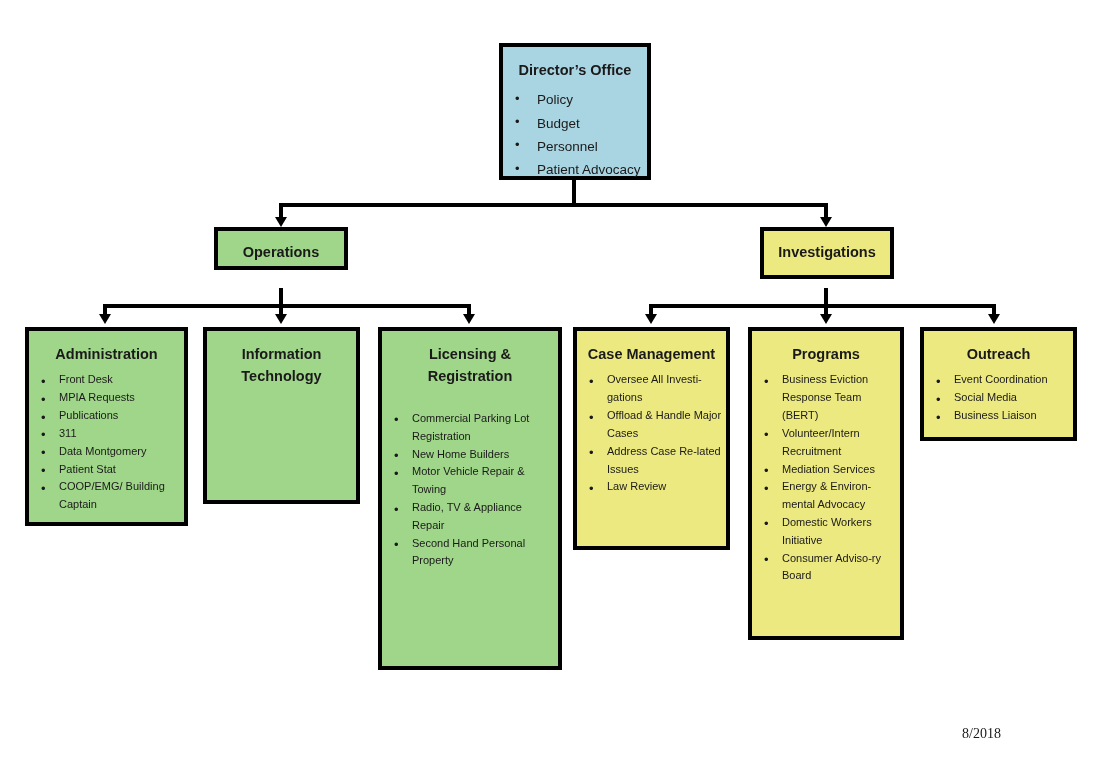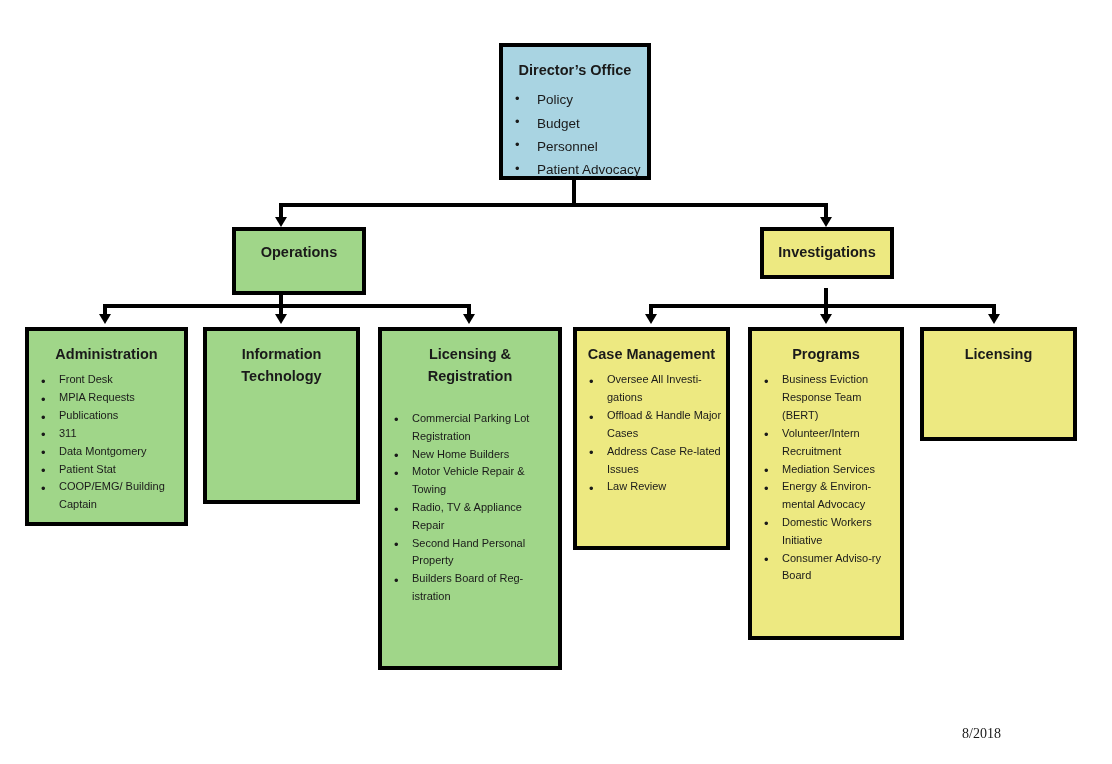--- a/index.html
+++ b/index.html
@@ -144,21 +144,21 @@
   <div class="node blue root" style="left:499px; top:43px; width:152px; height:137px;">
     <div class="node-title">Director’s Office</div>
     <ul class="node-list">
       <li>Policy</li>
       <li>Budget</li>
       <li>Personnel</li>
       <li>Patient Advocacy</li>
     </ul>
   </div>
 
-  <div class="node green branch" style="left:232px; top:227px; width:134px; height:68px;">
+  <div class="node green branch" style="left:214px; top:227px; width:134px; height:43px;">
     <div class="node-title">Operations</div>
   </div>
 
   <div class="node yellow branch" style="left:760px; top:227px; width:134px; height:52px;">
     <div class="node-title">Investigations</div>
   </div>
 
   <div class="node green leaf tight" style="left:25px; top:327px; width:163px; height:199px;">
     <div class="node-title">Administration</div>
     <ul class="node-list">
@@ -183,21 +183,20 @@
     <div class="node-title">
       <span>Licensing &amp;</span><br>
       <span>Registration</span>
     </div>
     <ul class="node-list" style="margin-top:22px;">
       <li>Commercial Parking Lot Registration</li>
       <li>New Home Builders</li>
       <li>Motor Vehicle Repair &amp; Towing</li>
       <li>Radio, TV &amp; Appliance Repair</li>
       <li>Second Hand Personal Property</li>
-      <li>Builders Board of Reg-istration</li>
     </ul>
   </div>
 
   <div class="node yellow leaf tight" style="left:573px; top:327px; width:157px; height:223px;">
     <div class="node-title">Case Management</div>
     <ul class="node-list">
       <li>Oversee All Investi-gations</li>
       <li>Offload &amp; Handle Major Cases</li>
       <li>Address Case Re-lated Issues</li>
       <li>Law Review</li>
@@ -210,18 +209,23 @@
       <li>Business Eviction Response Team (BERT)</li>
       <li>Volunteer/Intern Recruitment</li>
       <li>Mediation Services</li>
       <li>Energy &amp; Environ-mental Advocacy</li>
       <li>Domestic Workers Initiative</li>
       <li>Consumer Adviso-ry Board</li>
     </ul>
   </div>
 
   <div class="node yellow leaf tight" style="left:920px; top:327px; width:157px; height:114px;">
-    <div class="node-title">Licensing</div>
+    <div class="node-title">Outreach</div>
+    <ul class="node-list">
+      <li>Event Coordination</li>
+      <li>Social Media</li>
+      <li>Business Liaison</li>
+    </ul>
   </div>
 
   <div class="footer-date" style="left:962px; top:726px;">8/2018</div>
 
 </div>
 
 </body></html>

